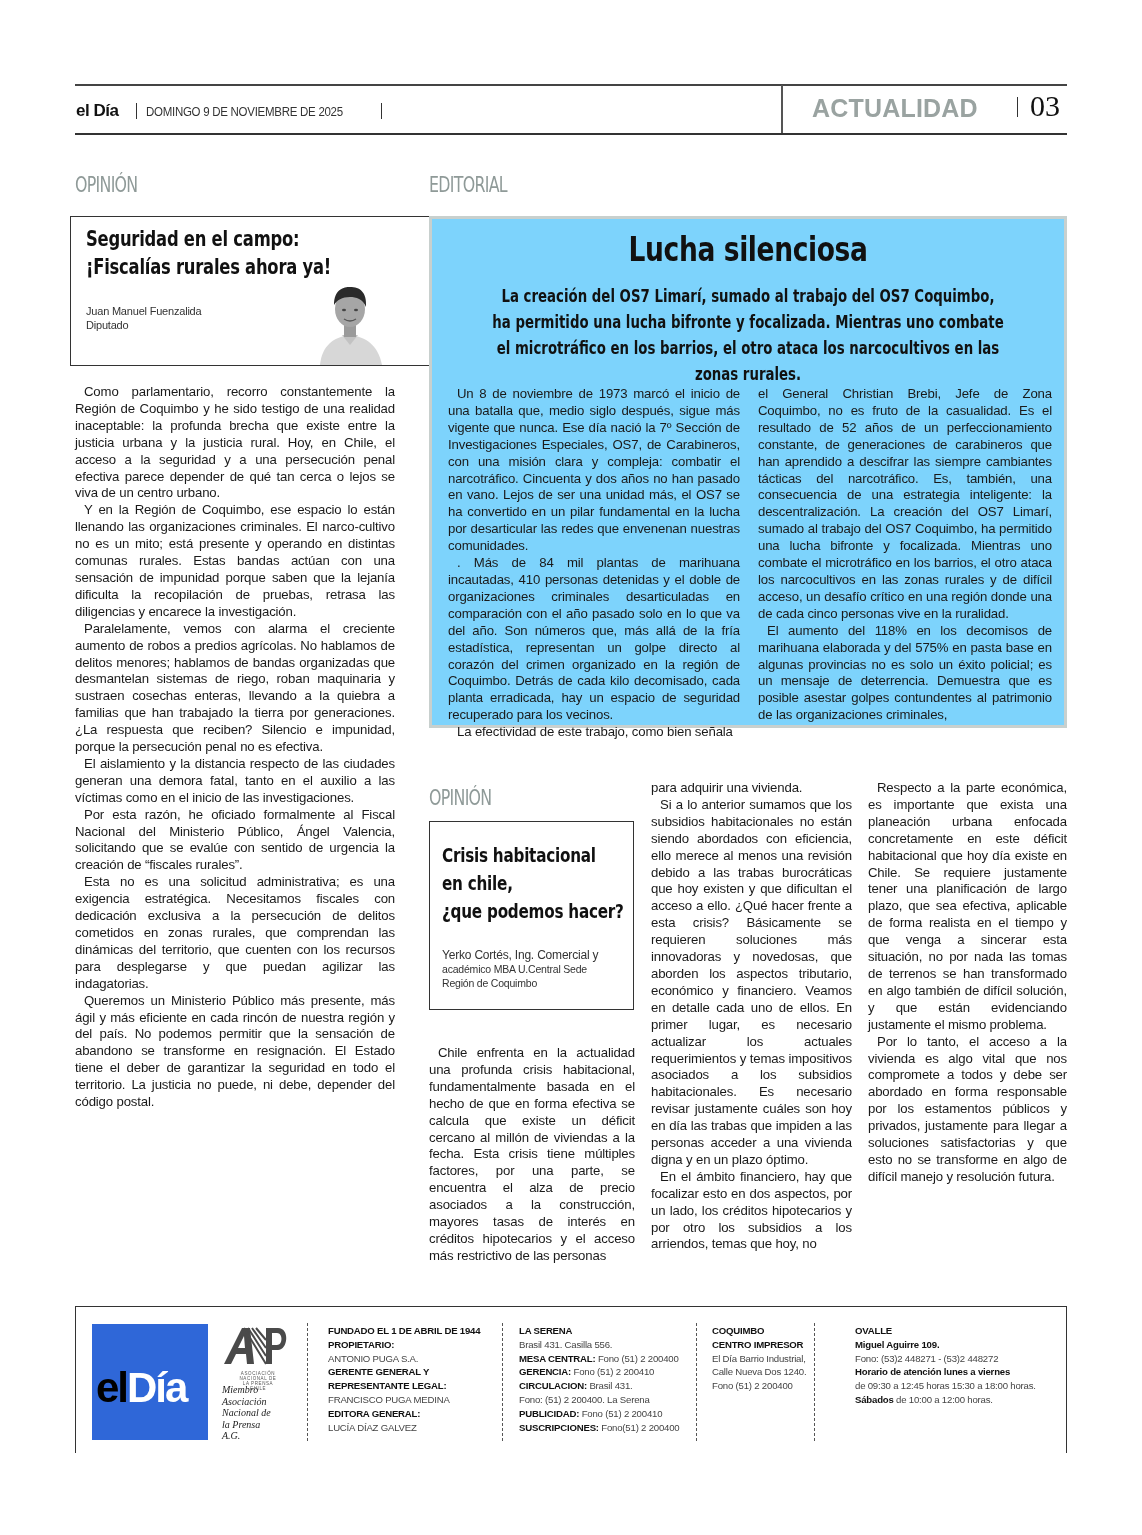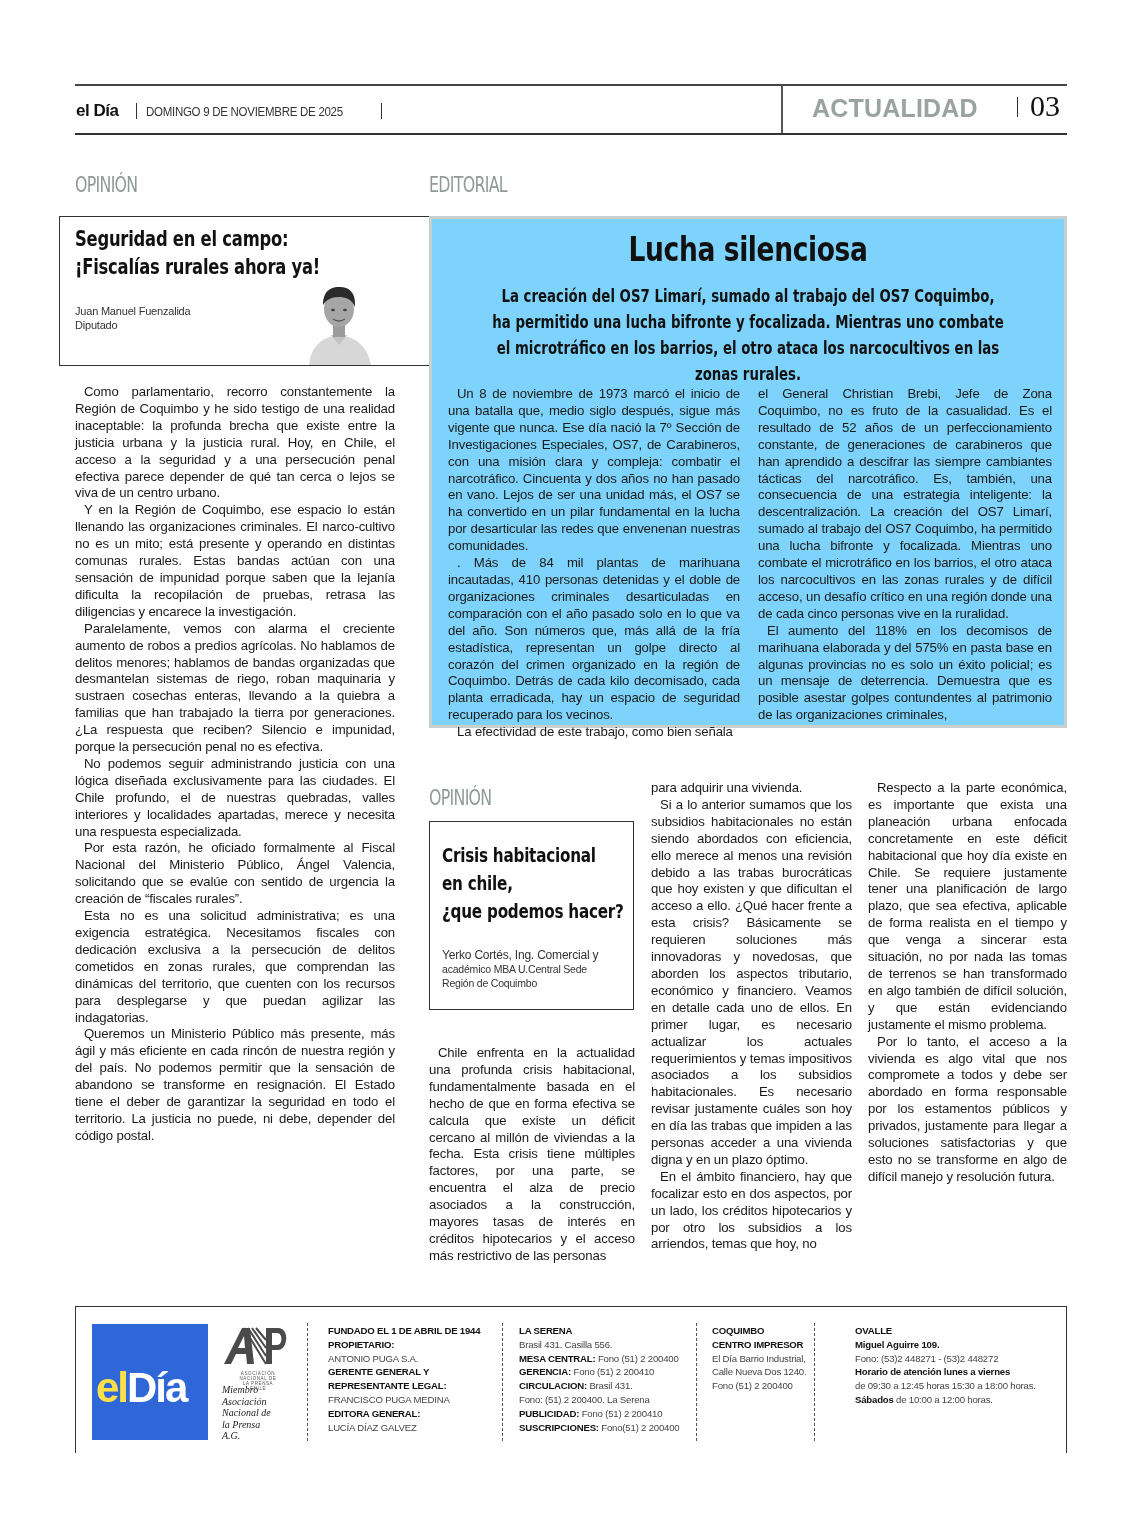--- a/index.html
+++ b/index.html
@@ -32,21 +32,21 @@
 
   
   .col { position: absolute; font-size: 13.2px; line-height: 16.9px; color: #1a1a1a; text-align: justify; letter-spacing: -0.15px; }
   .col p { text-indent: 9px; }
   .col p.noindent { text-indent: 0; }
 
   
   .ftr-box { position: absolute; left: 75px; top: 1306px; width: 992px; height: 147px; border: 1.5px solid #333; border-bottom: none; }
   .ftr-logo { position: absolute; left: 92px; top: 1324px; width: 116px; height: 116px; background: #2f67d8; }
   .ftr-logo-text { position: absolute; left: 4px; top: 40px; font-size: 42px; font-weight: 900; color: #fff; letter-spacing: -2px; }
-  .ftr-logo-text .el { color: #fde047; }
+  .ftr-logo-text .el { color: #000000; }
   .anp-mark { position: absolute; left: 222px; top: 1324px; width: 70px; height: 44px; }
   .anp-small { position: absolute; left: 238px; top: 1371px; font-size: 4.5px; line-height: 5px; color: #555; letter-spacing: 0.6px; text-align: center; width: 40px; }
   .anp-member { position: absolute; left: 222px; top: 1384px; font-family: "Liberation Serif", serif; font-style: italic; font-size: 10px; line-height: 11.5px; color: #222; }
   .ftr-dash { position: absolute; top: 1323px; width: 0; height: 118px; border-left: 1.2px dashed #555; }
   .ftr-col { position: absolute; top: 1324px; font-size: 9.6px; line-height: 13.8px; color: #444; letter-spacing: -0.2px; }
   .ftr-col .b { font-weight: bold; color: #111; }
   .ftr-col .row { white-space: nowrap; }
 </style>
 </head>
 <body>
@@ -57,21 +57,21 @@
 <div class="hdr-date">DOMINGO 9 DE NOVIEMBRE DE 2025</div>
 <div class="hdr-pipe" style="left:381px"></div>
 <div class="hdr-vsep"></div>
 <div class="hdr-section">ACTUALIDAD</div>
 <div class="hdr-pipe" style="left:1017px;top:97px;height:20px"></div>
 <div class="hdr-page">03</div>
 <div class="hdr-line-bot"></div>
 
 <div class="sec-label" style="left:75px;top:172px">OPINIÓN</div>
 
-<div class="op-box" style="left:59px;top:216px;width:383px;height:150px">
+<div class="op-box" style="left:70px;top:216px;width:383px;height:150px">
   <div class="op-title" style="left:15px;top:8px">Seguridad en el campo:</div>
   <div class="op-title" style="left:15px;top:36px">¡Fiscalías rurales ahora ya!</div>
   <div class="op-author" style="left:15px;top:87px">Juan Manuel Fuenzalida</div>
   <div class="op-author" style="left:15px;top:101px">Diputado</div>
   <div class="photo" style="left:243px;top:62px;width:72px;height:86px">
     <svg width="72" height="86" viewBox="0 0 72 86">
       <path d="M6 86 C8 66 20 58 36 56 C52 58 64 66 68 86 Z" fill="#d7d7d7"></path>
       <path d="M28 56 L36 66 L44 56" fill="#c2c2c2"></path>
       <rect x="30" y="44" width="12" height="14" fill="#9b9b9b"></rect>
       <ellipse cx="36" cy="30" rx="15" ry="18" fill="#a6a6a6"></ellipse>
@@ -80,21 +80,21 @@
       <ellipse cx="42" cy="31" rx="2" ry="1.2" fill="#444"></ellipse>
       <path d="M30 40 Q36 44 42 40" stroke="#555" stroke-width="1.3" fill="none"></path>
     </svg>
   </div>
 </div>
 
 <div class="col" style="left:75px;top:384px;width:320px">
   <p>Como parlamentario, recorro constantemente la Región de Coquimbo y he sido testigo de una realidad inaceptable: la profunda brecha que existe entre la justicia urbana y la justicia rural. Hoy, en Chile, el acceso a la seguridad y a una persecución penal efectiva parece depender de qué tan cerca o lejos se viva de un centro urbano.</p>
   <p>Y en la Región de Coquimbo, ese espacio lo están llenando las organizaciones criminales. El narco-cultivo no es un mito; está presente y operando en distintas comunas rurales. Estas bandas actúan con una sensación de impunidad porque saben que la lejanía dificulta la recopilación de pruebas, retrasa las diligencias y encarece la investigación.</p>
   <p>Paralelamente, vemos con alarma el creciente aumento de robos a predios agrícolas. No hablamos de delitos menores; hablamos de bandas organizadas que desmantelan sistemas de riego, roban maquinaria y sustraen cosechas enteras, llevando a la quiebra a familias que han trabajado la tierra por generaciones. ¿La respuesta que reciben? Silencio e impunidad, porque la persecución penal no es efectiva.</p>
-  <p>No podemos seguir administrando justicia con una lógica diseñada exclusivamente para las ciudades. El Chile profundo, el de nuestras quebradas, valles interiores y localidades apartadas, merece y necesita una respuesta especializada.</p>
+  <p>El aislamiento y la distancia respecto de las ciudades generan una demora fatal, tanto en el auxilio a las víctimas como en el inicio de las investigaciones.</p>
   <p>Por esta razón, he oficiado formalmente al Fiscal Nacional del Ministerio Público, Ángel Valencia, solicitando que se evalúe con sentido de urgencia la creación de “fiscales rurales”.</p>
   <p>Esta no es una solicitud administrativa; es una exigencia estratégica. Necesitamos fiscales con dedicación exclusiva a la persecución de delitos cometidos en zonas rurales, que comprendan las dinámicas del territorio, que cuenten con los recursos para desplegarse y que puedan agilizar las indagatorias.</p>
   <p>Queremos un Ministerio Público más presente, más ágil y más eficiente en cada rincón de nuestra región y del país. No podemos permitir que la sensación de abandono se transforme en resignación. El Estado tiene el deber de garantizar la seguridad en todo el territorio. La justicia no puede, ni debe, depender del código postal.</p>
 </div>
 
 <div class="sec-label" style="left:429px;top:172px">EDITORIAL</div>
 
 <div class="ed-box">
   <div class="ed-title">Lucha silenciosa</div>
   <div class="ed-lead">La creación del OS7 Limarí, sumado al trabajo del OS7 Coquimbo, ha permitido una lucha bifronte y focalizada. Mientras uno combate el microtráfico en los barrios, el otro ataca los narcocultivos en las zonas rurales.</div>

